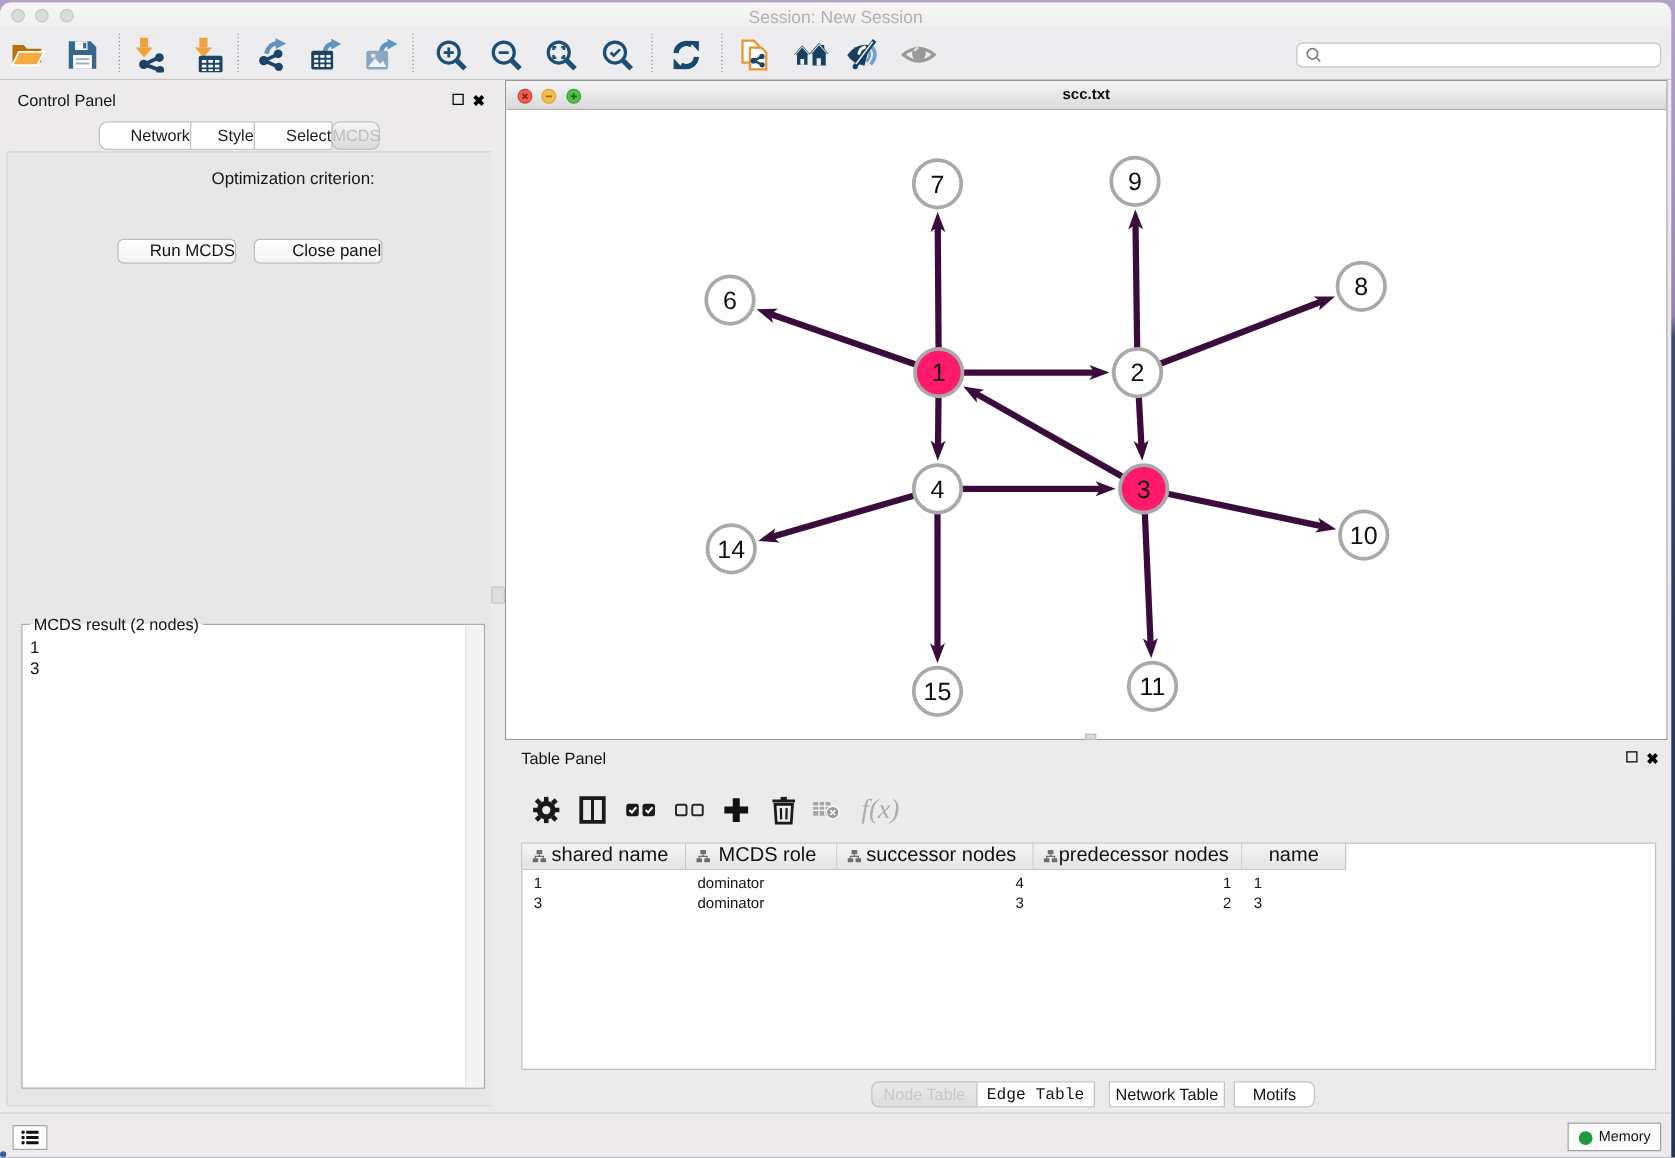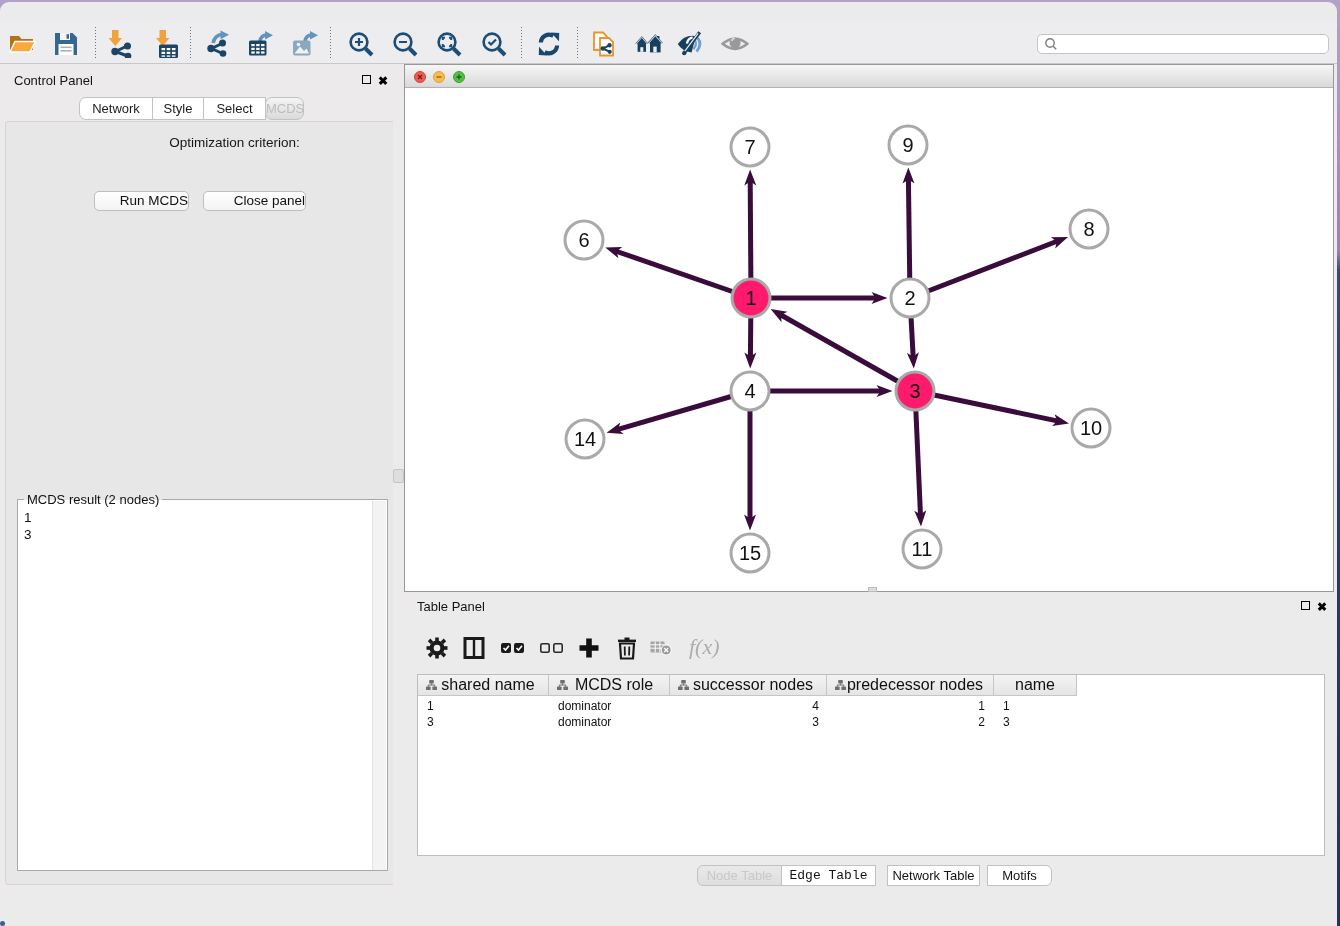--- a/index.html
+++ b/index.html
@@ -11,38 +11,44 @@
 .tl{position:absolute;top:5px;width:11px;height:11px;border-radius:50%;background:#dcdbdc;border:1px solid #c9c8c9;box-sizing:border-box;}
 #title{position:absolute;top:3px;left:0;width:100%;text-align:center;font-size:14px;color:#b4aeb4;}
 #toolbar{position:absolute;left:0;top:21px;width:100%;height:40px;background:#edecee;border-bottom:1px solid #c9c7c8;}
 .tbi{position:absolute;top:7px;width:28px;height:28px;}
 .tsep{position:absolute;top:4px;width:1px;height:33px;background-image:linear-gradient(#757575 1px,transparent 1px);background-size:1px 3px;}
 #search{position:absolute;left:1037px;top:11px;width:290px;height:18px;background:#fff;border:1px solid #c6c4c5;border-radius:5px;}
 #cpanel{position:absolute;left:0;top:62px;width:393px;height:826px;background:#eceaeb;padding-left:44px;}
 .phead{font-size:13px;color:#141414;}
 .ficon{position:absolute;width:9px;height:9px;border:1.6px solid #000;box-sizing:border-box;}
 .xicon{position:absolute;font-size:12px;font-weight:bold;color:#000;line-height:12px;}
-.tab{position:absolute;top:33px;height:23px;background:#fff;border:1px solid #c3c1c2;box-sizing:border-box;text-align:center;font-size:13px;color:#1c1c1c;line-height:21px;}
+.tab{position:absolute;top:33px;height:23px;background:#fff;border:1px solid #c3c1c2;box-sizing:border-box;text-align:right;font-size:13px;color:#1c1c1c;line-height:21px;}
 #cpcontent{position:absolute;left:5px;top:57px;width:459px;height:764px;background:#e8e7e8;border:1px solid #d6d4d5;border-radius:3px;box-sizing:border-box;}
 .btn{position:absolute;height:20px;background:linear-gradient(#ffffff,#f3f3f3);border:1px solid #bfbdbe;border-radius:5px;box-sizing:border-box;font-size:13.5px;color:#111;text-align:right;line-height:18px;}
 #desk{position:absolute;left:393px;top:62px;width:944px;height:826px;background:#eceaeb;}
 #frame{position:absolute;left:11px;top:0px;width:930px;height:528px;border:1px solid #989898;box-sizing:border-box;background:#fff;}
 #ftitle{position:absolute;left:0;top:0;width:100%;height:23px;background:linear-gradient(#f6f6f6,#d9d9d9);border-bottom:1px solid #b2b2b2;box-sizing:border-box;}
 .fl{position:absolute;top:6px;width:12px;height:12px;border-radius:50%;box-sizing:border-box;}
 #canvas{position:absolute;left:0;top:23px;width:928px;height:503px;background:#fff;}
 #tpanel{position:absolute;left:11px;top:533px;width:930px;height:293px;background:#ecebec;}
 #tbox{position:absolute;left:13px;top:77px;width:908px;height:182px;background:#fff;border:1px solid #bdbdbd;box-sizing:border-box;}
 .thc{position:absolute;top:0;height:21px;border-right:1px solid #c6c6c6;border-bottom:1px solid #c6c6c6;box-sizing:border-box;background:linear-gradient(#f3f3f3,#e5e5e5);font-size:16px;color:#111;text-align:center;line-height:20px;}
 .trow{position:absolute;font-size:12px;color:#111;height:16px;line-height:16px;}
 .btab{position:absolute;top:268px;height:21px;background:#fff;border:1px solid #c3c1c2;box-sizing:border-box;text-align:center;font-size:13px;color:#141414;line-height:19px;}
 #sbar{position:absolute;left:0;top:888px;width:100%;height:36px;background:#eceaeb;border-top:1px solid #d2d0d1;}
 </style>
 </head>
 <body>
 <div id="win">
+  <div id="titlebar">
+    <div class="tl" style="left:8.5px;"></div>
+    <div class="tl" style="left:27.5px;"></div>
+    <div class="tl" style="left:47.5px;"></div>
+    <div id="title">Session: New Session</div>
+  </div>
   <div id="toolbar">
     <svg class="tbi" style="left:8px;" viewBox="0 0 28 28">
         <path fill="#b5720f" d="M2,20 V6 h9 l2.5,3 H25 v11 z"></path>
         <path fill="#f5a93f" stroke="#fdfdfd" stroke-width="1.4" d="M2,22 L7,11.5 H27.2 L22,22 Z"></path>
       </svg>
     <svg class="tbi" style="left:52px;" viewBox="0 0 28 28">
         <path fill="#35678f" d="M3,3 h17.5 l4.5,4.5 V25 H3 z"></path>
         <rect x="8" y="3" width="10" height="7" fill="#f2f5f7"></rect>
         <rect x="14.5" y="4.2" width="2.5" height="4.5" fill="#35678f"></rect>
         <rect x="6.5" y="14" width="15" height="11" fill="#fff"></rect>
@@ -213,20 +219,21 @@
         <div class="fl" style="left:28px;background:#f6bc4e;border:1px solid #dfa03b;">
             <svg width="10" height="10" viewBox="0 0 10 10" style="position:absolute;left:0;top:0;">
               <path d="M2.5,5 H7.5" stroke="#9a6c12" stroke-width="1.4"></path>
             </svg>
           </div>
         <div class="fl" style="left:48px;background:#53bf45;border:1px solid #3ca32f;">
             <svg width="10" height="10" viewBox="0 0 10 10" style="position:absolute;left:0;top:0;">
               <path d="M5,2.5 V7.5 M2.5,5 H7.5" stroke="#19641a" stroke-width="1.4"></path>
             </svg>
           </div>
+        <div style="position:absolute;left:0;top:3px;width:100%;text-align:center;font-size:12px;font-weight:bold;color:#111;">scc.txt</div>
       </div>
       <div id="canvas">
         <svg width="928" height="504" viewBox="0 0 928 504" style="position:absolute;left:0;top:0;">
           <g stroke="#3a0c3c" stroke-width="5">
             <line x1="346" y1="210" x2="345.2" y2="92.5"></line>
             <line x1="346" y1="210" x2="210.6" y2="163.0"></line>
             <line x1="346" y1="210" x2="471.5" y2="210.0"></line>
             <line x1="346" y1="210" x2="345.4" y2="269.5"></line>
             <line x1="505" y1="210" x2="503.4" y2="90.5"></line>
             <line x1="505" y1="210" x2="652.7" y2="153.0"></line>
@@ -372,14 +379,32 @@
         <div class="trow" style="left:252px;top:39px;width:149px;text-align:right;">3</div>
         <div class="trow" style="left:409px;top:39px;width:158px;text-align:right;">2</div>
         <div class="trow" style="left:585px;top:39px;">3</div>
       </div>
       <div class="btab" style="left:293px;width:85px;background:linear-gradient(#e9e9e9,#dedede);color:#c8c8c8;border-radius:6px 0 0 6px;">Node Table</div>
       <div class="btab" style="left:377px;width:95px;font-family:Liberation Mono, monospace;">Edge Table</div>
       <div class="btab" style="left:471px;width:93px;margin-left:12px;">Network Table</div>
       <div class="btab" style="left:583px;width:65px;border-radius:0 6px 6px 0;">Motifs</div>
     </div>
   </div>
+  <div id="sbar">
+    <div style="position:absolute;left:10px;top:9px;width:28px;height:20px;background:#fdfdfd;border:1px solid #a8a8a8;box-sizing:border-box;">
+      <svg width="14" height="12" viewBox="0 0 14 12" style="position:absolute;left:6px;top:3px;">
+          <g fill="#111">
+            <circle cx="1.4" cy="1.8" r="1.4"></circle>
+            <circle cx="1.4" cy="6" r="1.4"></circle>
+            <circle cx="1.4" cy="10.2" r="1.4"></circle>
+            <rect x="4" y="0.6" width="10" height="2.4"></rect>
+            <rect x="4" y="4.8" width="10" height="2.4"></rect>
+            <rect x="4" y="9" width="10" height="2.4"></rect>
+          </g>
+        </svg>
+    </div>
+    <div style="position:absolute;left:1254px;top:7px;width:75px;height:23px;background:#fbfbfb;border:1px solid #9f9f9f;box-sizing:border-box;">
+      <div style="position:absolute;left:8px;top:5.5px;width:11px;height:11px;border-radius:50%;background:#1f9940;"></div>
+      <span style="position:absolute;left:24px;top:4.5px;font-size:11.5px;color:#111;">Memory</span>
+    </div>
+  </div>
 </div>
 <div style="position:absolute;left:0;top:921px;width:5px;height:5px;background:#3b5f9a;border-radius:50%;"></div>
 
 </body></html>

